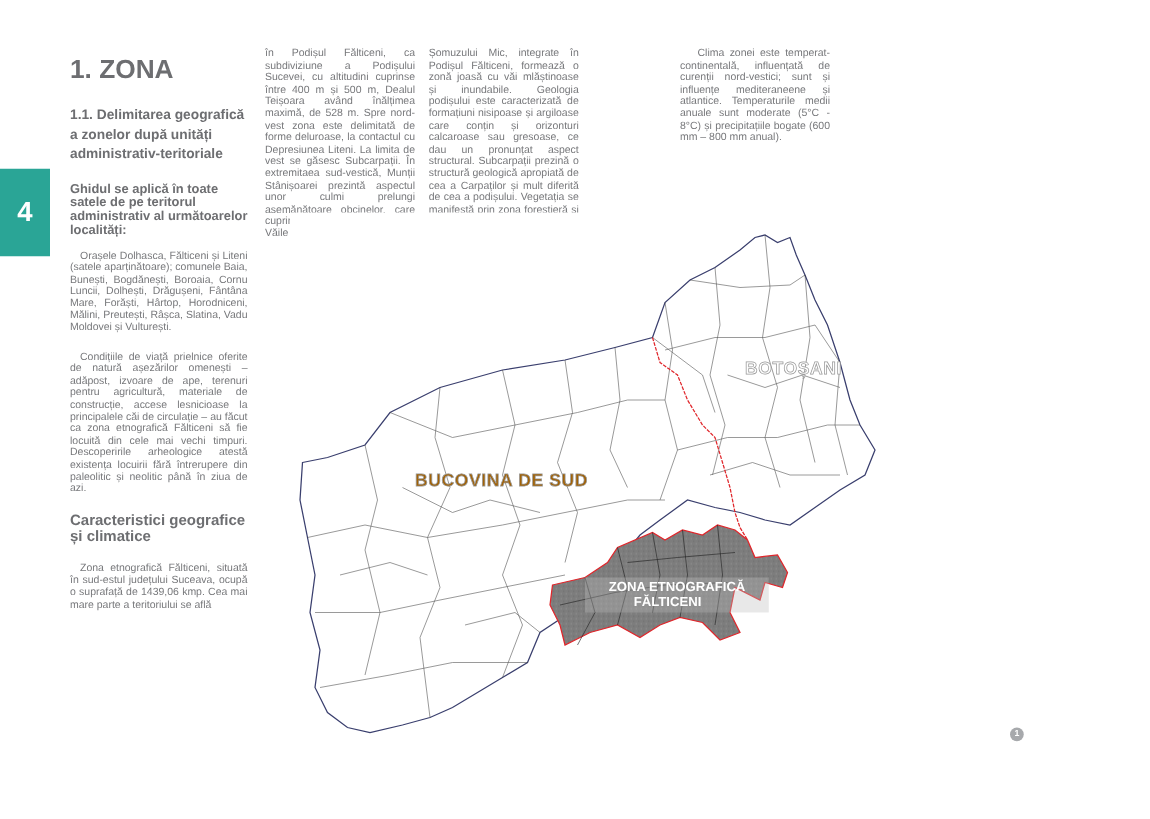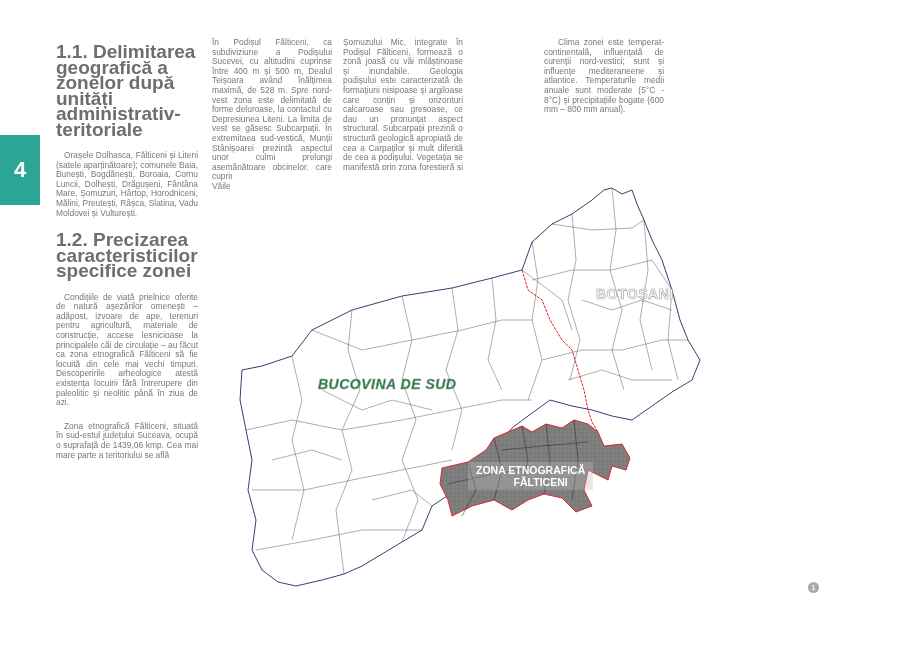--- a/index.html
+++ b/index.html
@@ -7,41 +7,43 @@
          font-family:"Liberation Sans", sans-serif; color:#6d6e71; }
   .tab-marker { position:absolute; left:0; top:135px; width:40px; height:70px;
                 background:#2aa596; color:#fff; font-weight:bold; font-size:22px;
                 display:flex; align-items:center; justify-content:center; }
   .col { position:absolute; top:44px; font-size:8.4px; line-height:9.6px; text-align:justify; color:#77787b; }
   .col1 { left:56px; width:142px; }
   .col2 { left:212px; width:120px; top:38px; }
   .col3 { left:343px; width:120px; top:38px; }
   .col4 { left:544px; width:120px; top:38px; }
   .h1 { font-size:21px; font-weight:bold; color:#6d6e71; margin:0 0 17px 0; line-height:24px; }
-  .h2 { font-size:19px; font-weight:bold; color:#6d6e71; margin:0 0 14px 0; line-height:15.5px; text-align:left; }
+  .h2 { font-size:11px; font-weight:bold; color:#6d6e71; margin:0 0 14px 0; line-height:15.5px; text-align:left; }
   .h3 { font-size:10.3px; font-weight:bold; color:#6d6e71; margin:0 0 10px 0; line-height:11px; text-align:left; }
   .h2b { font-size:12px; line-height:13px; }
   p { margin:0 0 14px 0; text-indent:8px; }
   .col2 p, .col3 p, .col4 p { margin:0; }
   .col4 p.indent2 { text-indent:14px; }
   .map { position:absolute; left:232px; top:170px; width:592px; height:426px; background:#fff; }
   .page-badge { position:absolute; left:808px; top:582px; width:11px; height:11px; border-radius:50%;
                 background:#a7a9ac; color:#fff; font-size:7px; font-weight:bold;
                 display:flex; align-items:center; justify-content:center; }
 </style>
 </head>
 <body>
 
 <div class="tab-marker">4</div>
 
 <div class="col col1">
+  <div class="h1">1. ZONA</div>
   <div class="h2">1.1. Delimitarea geografică a zonelor după unități administrativ-teritoriale</div>
-  <p>Orașele Dolhasca, Fălticeni și Liteni (satele aparținătoare); comunele Baia, Bunești, Bogdănești, Boroaia, Cornu Luncii, Dolhești, Drăgușeni, Fântâna Mare, Șomuzuri, Hârtop, Horodniceni, Mălini, Preutești, Râșca, Slatina, Vadu Moldovei și Vulturești.</p>
-  <div class="h2">1.2. Precizarea caracteristicilor specifice zonei</div>
+  <div class="h3">Ghidul se aplică în toate satele de pe teritorul administrativ al următoarelor localități:</div>
+  <p>Orașele Dolhasca, Fălticeni și Liteni (satele aparținătoare); comunele Baia, Bunești, Bogdănești, Boroaia, Cornu Luncii, Dolhești, Drăgușeni, Fântâna Mare, Forăști, Hârtop, Horodniceni, Mălini, Preutești, Râșca, Slatina, Vadu Moldovei și Vulturești.</p>
   <p>Condițiile de viață prielnice oferite de natură așezărilor omenești – adăpost, izvoare de ape, terenuri pentru agricultură, materiale de construcție, accese lesnicioase la principalele căi de circulație – au făcut ca zona etnografică Fălticeni să fie locuită din cele mai vechi timpuri. Descoperirile arheologice atestă existența locuirii fără întrerupere din paleolitic și neolitic până în ziua de azi.</p>
+  <div class="h2 h2b">Caracteristici geografice și climatice</div>
   <p>Zona etnografică Fălticeni, situată în sud-estul județului Suceava, ocupă o suprafață de 1439,06 kmp. Cea mai mare parte a teritoriului se află</p>
 </div>
 
 <div class="col col2">
   <p style="text-indent:0">în Podișul Fălticeni, ca subdiviziune a Podișului Sucevei, cu altitudini cuprinse între 400 m și 500 m, Dealul Teișoara având înălțimea maximă, de 528 m. Spre nord-vest zona este delimitată de forme deluroase, la contactul cu Depresiunea Liteni. La limita de vest se găsesc Subcarpații. În extremitaea sud-vestică, Munții Stânișoarei prezintă aspectul unor culmi prelungi asemănătoare obcinelor, care cuprind Depresiunea Gâinești. Văile Șomuzului Mare și</p>
 </div>
 <div class="col col3">
   <p style="text-indent:0">Șomuzului Mic, integrate în Podișul Fălticeni, formează o zonă joasă cu văi mlăștinoase și inundabile. Geologia podișului este caracterizată de formațiuni nisipoase și argiloase care conțin și orizonturi calcaroase sau gresoase, ce dau un pronunțat aspect structural. Subcarpații prezină o structură geologică apropiată de cea a Carpaților și mult diferită de cea a podișului. Vegetația se manifestă prin zona forestieră și cea de silvostepă. Rețeaua hidrografică aparține în</p>
 </div>
 <div class="col col4">
@@ -92,21 +94,21 @@
     <g stroke="#222" stroke-width="0.5" fill="none">
       <path d="M236,292 L244,320 L230,346"></path>
       <path d="M262,268 L270,300 L262,330"></path>
       <path d="M290,256 L296,290 L290,320"></path>
       <path d="M314,254 L318,290 L312,324"></path>
       <path d="M342,250 L346,290 L340,330"></path>
       <path d="M216,314 L260,304 L300,298 L350,296"></path>
       <path d="M270,280 L310,276 L356,272"></path>
     </g>
   </svg>
-  <div style="position:absolute;left:86px;top:206px;font-size:14px;font-weight:bold;color:#15803d;-webkit-text-stroke:0.6px #9a9a9a;letter-spacing:0.5px;font-style:italic;">BUCOVINA DE SUD</div>
+  <div style="position:absolute;left:100px;top:206px;font-size:14px;font-weight:bold;color:#a16207;-webkit-text-stroke:0.6px #9a9a9a;letter-spacing:0.5px;">BUCOVINA DE SUD</div>
   <div style="position:absolute;left:364px;top:116px;font-size:14px;font-weight:bold;color:#fff;-webkit-text-stroke:0.6px #9a9a9a;letter-spacing:0.5px;text-align:right;">BOTOȘANI</div>
-  <div style="position:absolute;left:236px;top:292px;padding:2px 8px;background:rgba(190,190,190,0.35);text-align:center;">
+  <div style="position:absolute;left:236px;top:292px;padding:2px 19px;background:rgba(190,190,190,0.35);">
     <div style="font-size:10.5px;font-weight:bold;color:#fff;line-height:12px;">ZONA ETNOGRAFICĂ</div>
     <div style="font-size:10.5px;font-weight:bold;color:#fff;line-height:12px;margin-left:20px;">FĂLTICENI</div>
   </div>
 </div>
 
 <div class="page-badge">1</div>
 
 </body></html>

